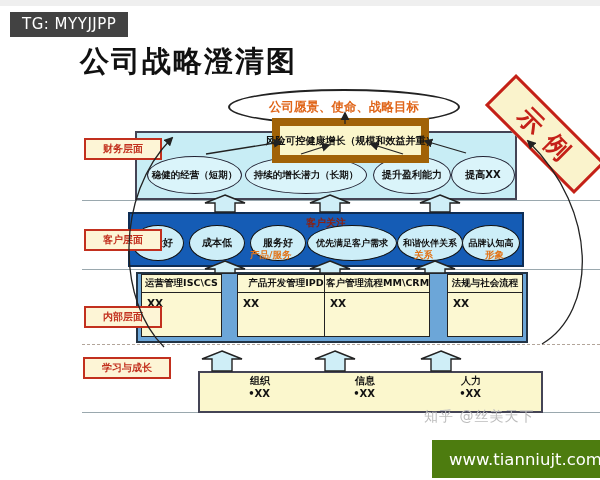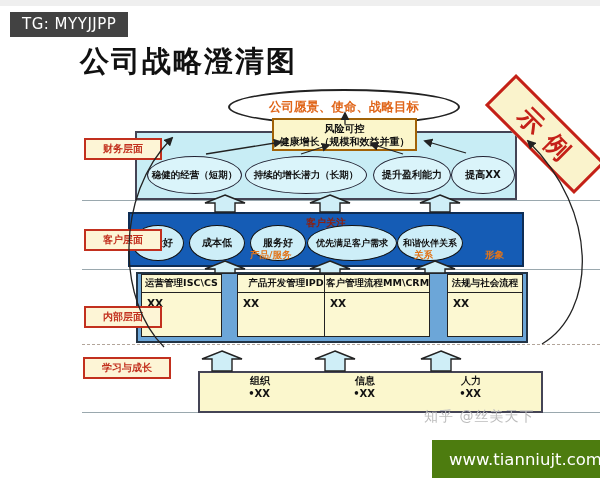--- a/index.html
+++ b/index.html
@@ -16,22 +16,22 @@
     background:#fff;display:flex;align-items:center;justify-content:center;
     color:#e0661a;font-weight:bold;font-size:12.5px;white-space:nowrap;z-index:3;}
   .stamp{left:482px;top:112px;width:110px;height:38px;background:#faf3cc;border:3px solid #c42018;
     transform:rotate(45deg);display:flex;align-items:center;justify-content:center;
     color:#c42018;font-weight:bold;font-size:25px;letter-spacing:12px;padding-left:10px;z-index:4;}
   .sep{height:0;border-top:1px solid #9aa8ae;z-index:1;}
   .sep.dash{border-top:1px dashed #b2a59a;}
   .row-label{background:#fdf5d6;border:2px solid #c2301e;color:#c2301e;font-weight:bold;
     font-size:10px;padding:2px 17px;white-space:nowrap;z-index:6;}
   .fin-box{left:135px;top:131px;width:378px;height:65px;background:#c8edf5;border:2px solid #445;z-index:2;}
-  .goal-box{left:272px;top:118px;width:141px;height:29px;background:#fbf6cb;border:2px solid #a16207;
-    z-index:5;display:flex;flex-direction:column;align-items:center;justify-content:center;}
+  .goal-box{left:272px;top:118px;width:141px;height:29px;background:#fbf6cb;border:8px solid #a16207;
+    z-index:5;display:flex;flex-direction:row;align-items:center;justify-content:center;}
   .goal-box div{font-size:10px;font-weight:bold;color:#111;line-height:13px;white-space:nowrap;}
   .ell{position:absolute;border-radius:50%;display:flex;align-items:center;justify-content:center;
     text-align:center;font-weight:bold;color:#111;white-space:nowrap;z-index:4;}
   .fin-ell{top:156px;height:36px;background:#daf4fa;border:1.5px solid #223;font-size:9.5px;}
   .cust-box{left:128px;top:212px;width:392px;height:51px;background:#155cb5;border:2px solid #0e2d55;z-index:2;}
   .cust-caption{left:0;right:0;top:2px;text-align:center;color:#8b2010;font-weight:bold;font-size:10px;}
   .cust-ell{top:225px;height:34px;background:#cdeef8;border:1.5px solid #111;font-size:10px;}
   .cust-sub{color:#e2751a;font-weight:bold;font-size:9.5px;white-space:nowrap;z-index:5;}
   .int-container{left:136px;top:272px;width:388px;height:67px;background:#6ca6d8;border:2px solid #234;z-index:2;}
   .int-box{position:absolute;top:274px;height:61px;background:#fcf8d2;border:1.5px solid #222;z-index:4;}
@@ -85,20 +85,21 @@
   <div class="ell fin-ell" style="left:451px;width:62px;font-size:10px;">提高XX</div>
 
   <div class="abs cust-box">
     <div class="abs cust-caption">客户关注</div>
   </div>
   <div class="ell cust-ell" style="left:132px;width:50px;">质量好</div>
   <div class="ell cust-ell" style="left:250px;width:54px;">服务好</div>
   <div class="ell cust-ell" style="left:189px;width:54px;">成本低</div>
   <div class="ell cust-ell" style="left:397px;width:64px;font-size:9px;">和谐伙伴关系</div>
   <div class="ell cust-ell" style="left:307px;width:88px;font-size:9px;">优先满足客户需求</div>
+  <div class="ell cust-ell" style="left:462px;width:56px;font-size:9px;">品牌认知高</div>
   <div class="abs cust-sub" style="left:250px;top:249px;">产品/服务</div>
   <div class="abs cust-sub" style="left:414px;top:249px;">关系</div>
   <div class="abs cust-sub" style="left:485px;top:249px;">形象</div>
 
   <div class="abs int-container"></div>
   <div class="int-box" style="left:141px;width:79px;">
     <div class="hd">运营管理ISC\CS</div>
     <div class="bd">XX</div>
   </div>
   <div class="int-box" style="left:237px;width:96px;">

